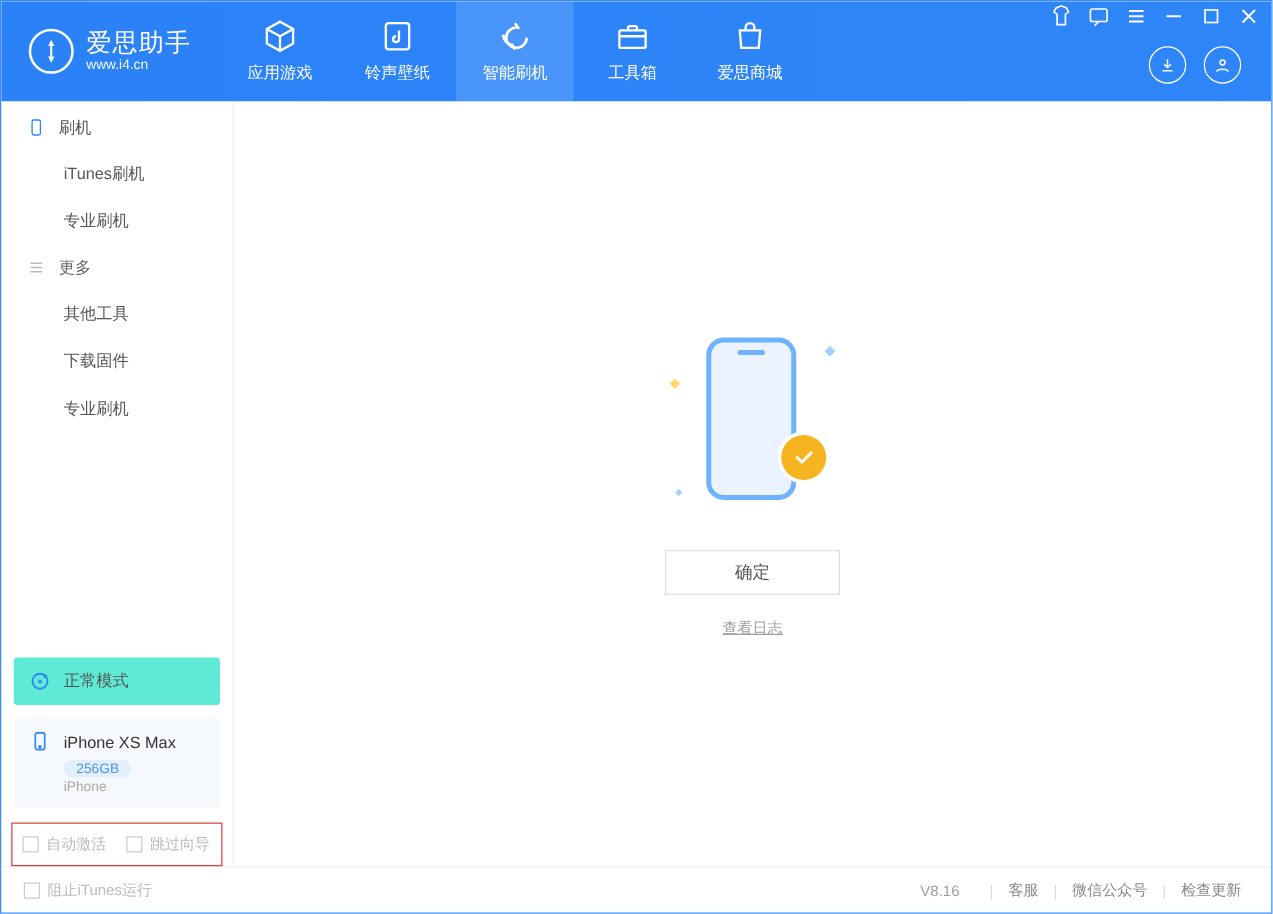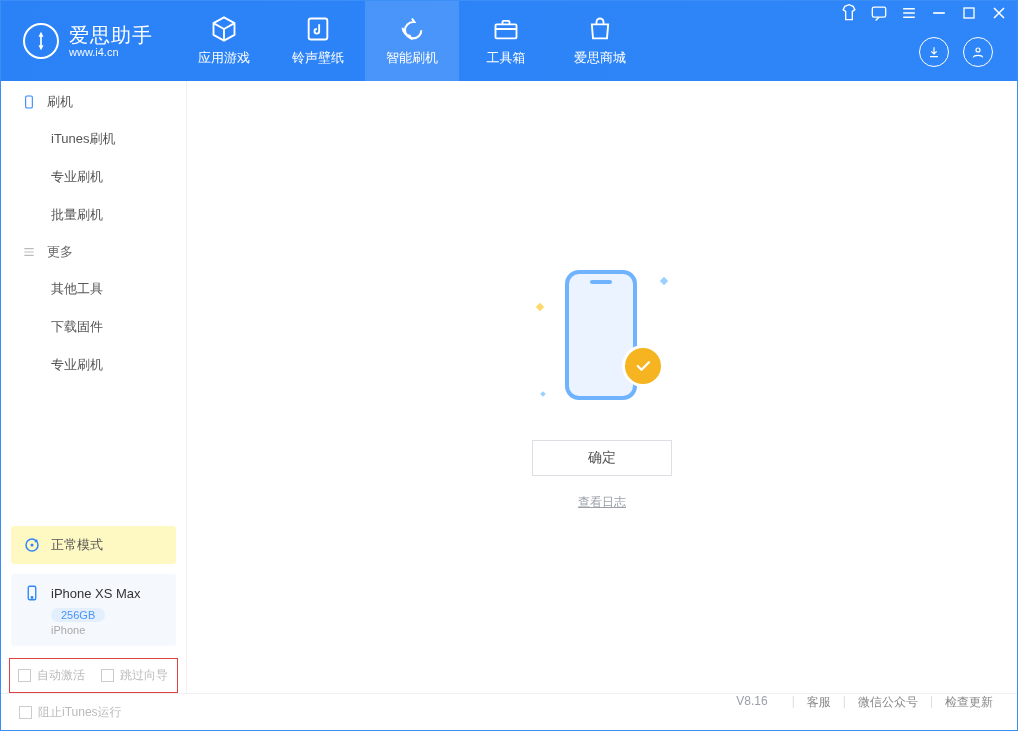--- a/index.html
+++ b/index.html
@@ -27,21 +27,21 @@
 .body { display:flex; height:612px; }
 .sidebar { width:186px; border-right:1px solid #eef0f3; padding-top:3px; display:flex; flex-direction:column; }
 .sb-section { padding:0; }
 .sb-head { display:flex; align-items:center; height:36px; padding-left:20px; color:#666; font-size:13px; }
 .sb-head .hicon { width:16px;height:16px;margin-right:10px; display:flex;align-items:center;justify-content:center;}
 .sb-head.flash { color:#555; }
 .sb-item { height:38px; display:flex; align-items:center; padding-left:50px; font-size:13px; color:#555; cursor:pointer; }
 .sb-item.active { color:#2f86f8; }
 
 .sb-bottom { margin-top:auto; padding:10px 10px 12px 10px; }
-.mode-card { background:#fef9c3; border-radius:3px; padding:10px 12px; display:flex;align-items:flex-end; font-size:13px; color:#555; margin-bottom:10px;}
+.mode-card { background:#5eead4; border-radius:3px; padding:10px 12px; display:flex;align-items:flex-end; font-size:13px; color:#555; margin-bottom:10px;}
 .mode-card .micon { width:18px;height:18px;margin-right:10px;display:flex;align-items:center;justify-content:center; }
 .device-card { background:#f5f8fc; border-radius:3px; padding:10px 12px; }
 .device-card .drow { display:flex;align-items:center; font-size:13px; color:#333; font-weight:500;}
 .device-card .drow .dicon{ width:18px;height:18px;margin-right:10px;display:flex;align-items:center;justify-content:center;}
 .device-card .cap { display:inline-block; background:#e4effe; color:#4a94f7; border-radius:10px; padding:1px 10px; font-size:11px; margin:6px 0 2px 28px; }
 .device-card .dtype { font-size:11px; color:#aaa; margin-left:28px; }
 
 .opts-box { border:1.5px solid #e04040; margin:0 8px; padding:8px 8px; display:flex;align-items:center; gap:16px; font-size:12px; color:#bbb;}
 .opts-box label { display:flex;align-items:center;gap:6px; cursor:pointer;}
 .chk { width:13px;height:13px;border:1px solid #ccc; display:inline-block; background:#fff; }
@@ -54,21 +54,21 @@
 .chk-badge svg{width:18px;height:18px;}
 .sparkle { position:absolute; width:6px;height:6px; background:#ffd76b; transform:rotate(45deg);}
 .sparkle.s1{left:0;top:40px;}
 .sparkle.s2{right:0;top:14px;background:#9bd0ff;}
 .sparkle.s3{left:4px;bottom:18px;background:#9bd0ff;width:4px;height:4px;}
 
 .success-text { font-size:19px; color:#333; margin-bottom:26px; }
 .ok-btn { width:140px; height:36px; border:1px solid #dcdfe4; background:#fff; font-size:14px; color:#555; cursor:pointer; margin-bottom:18px;}
 .log-link { font-size:12px; color:#9aa0a8; text-decoration:underline; cursor:pointer; }
 
-.footer { height:38px; border-top:1px solid #eef0f3; display:flex; padding:0 18px; font-size:12px; color:#bbb; }
+.footer { height:38px; border-top:1px solid #eef0f3; display:flex; align-items:center; padding:0 18px; font-size:12px; color:#bbb; }
 .footer label{display:flex;align-items:center;gap:6px;cursor:pointer;}
 .footer .spacer{flex:1;}
 .footer .ver{color:#9aa0a8;margin-right:18px;}
 .footer .flink{color:#888;margin:0 6px;cursor:pointer;}
 .footer .sep{color:#ddd;margin:0 6px;}
 </style>
 </head>
 <body>
 
 <div class="titlebar">
@@ -188,21 +188,20 @@
       <div class="sb-head flash">
         <span class="hicon">
             <svg viewBox="0 0 24 24" fill="none" stroke="#2f86f8" stroke-width="1.6">
               <rect x="7" y="3" width="10" height="18" rx="2"></rect>
             </svg>
           </span>
         <span>刷机</span>
       </div>
       <div class="sb-item">iTunes刷机</div>
       <div class="sb-item">专业刷机</div>
-      <div class="sb-item">批量刷机</div>
     </div>
 
     <div class="sb-section">
       <div class="sb-head">
         <span class="hicon">
             <svg viewBox="0 0 24 24" stroke="#bbb" stroke-width="1.8">
               <path d="M5 7h14M5 12h14M5 17h14"></path>
             </svg>
           </span>
         <span>更多</span>

